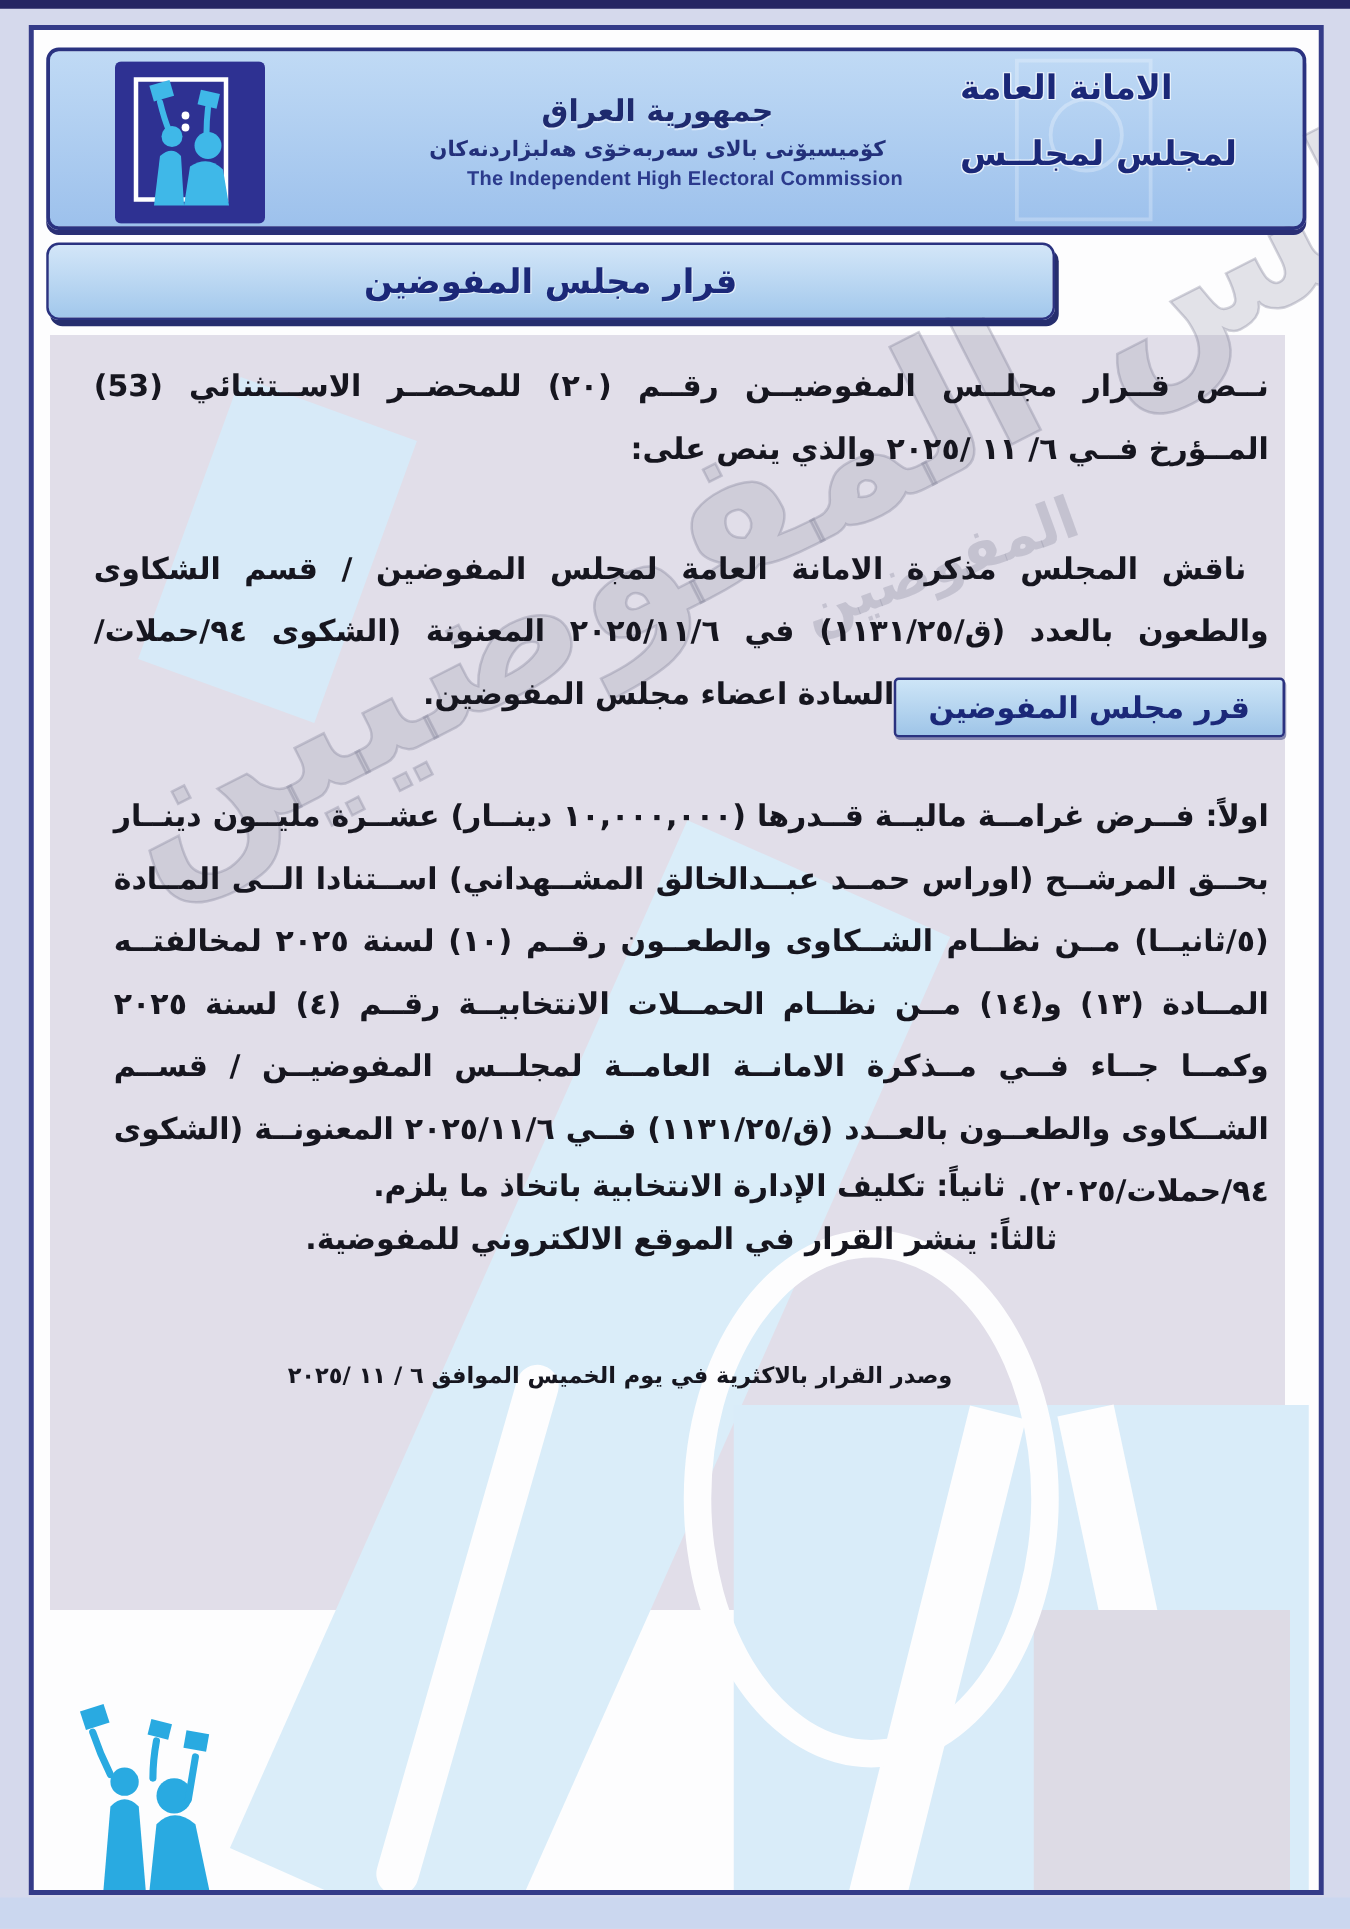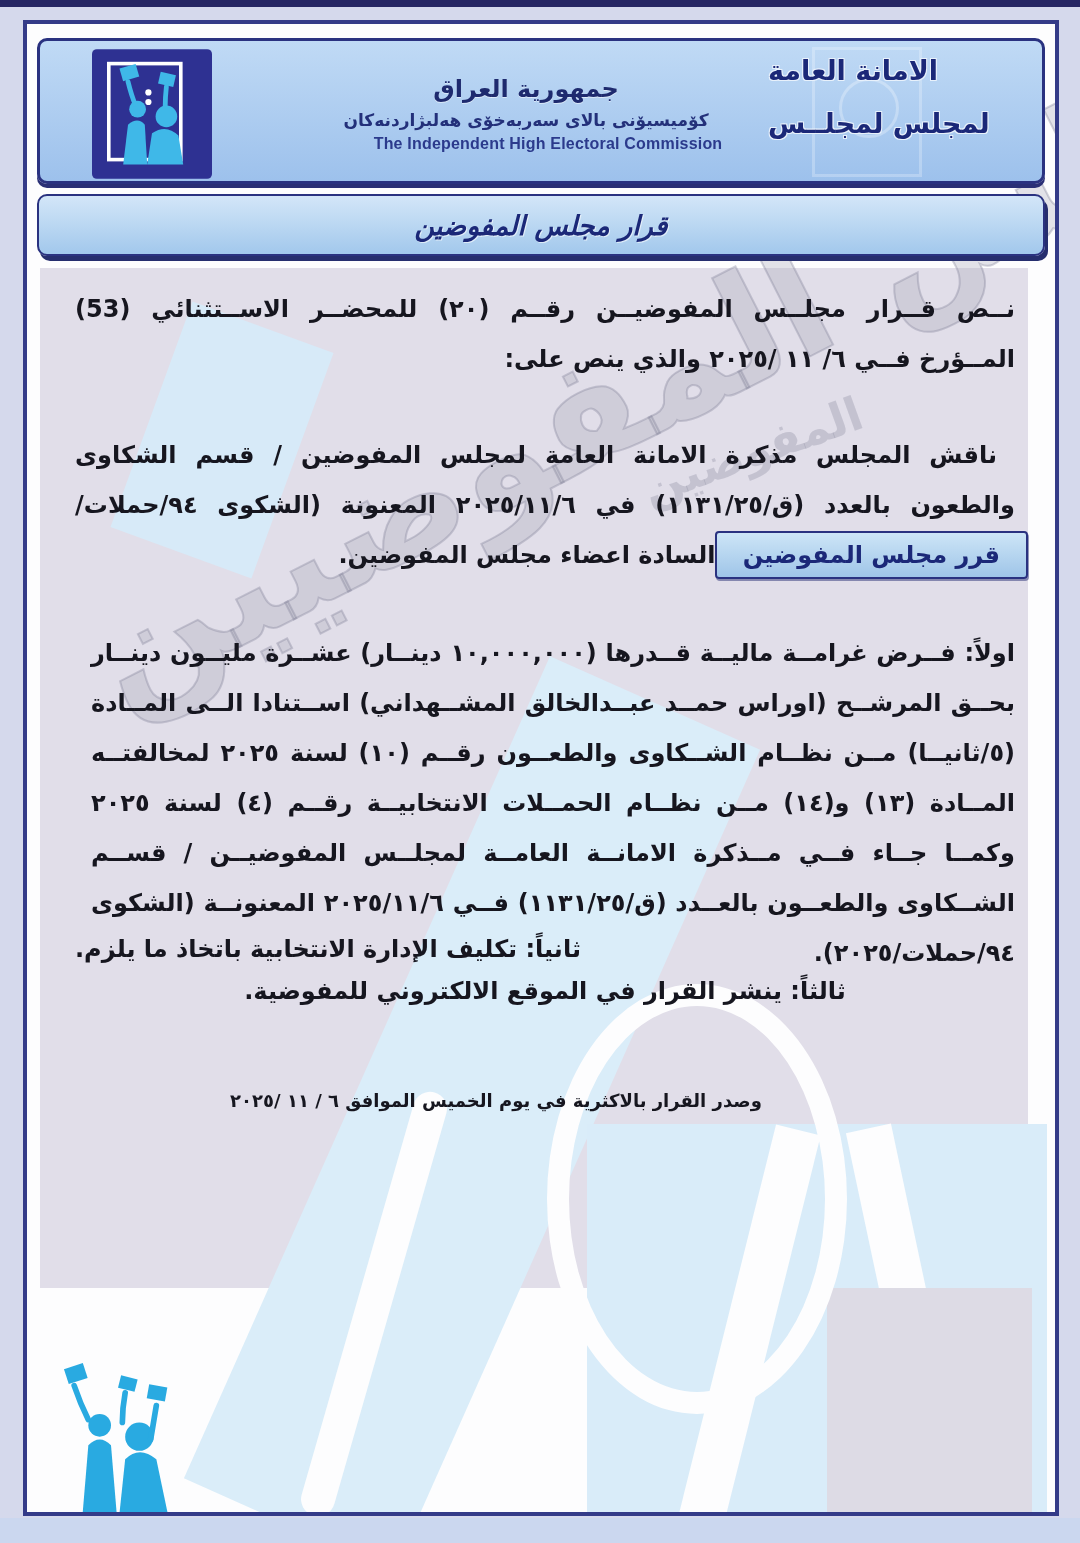--- a/index.html
+++ b/index.html
@@ -73,48 +73,48 @@
   .h-english    { font-family:"Liberation Sans", sans-serif; font-size:16px; font-weight:bold;
                   margin-top:5px; color:#2b3a8c; letter-spacing:0.2px;margin-left:44px; }
   .secretariat {
     position:absolute; right:24px; top:16px; width:250px; text-align:left;
     color:#1b2878; font-weight:bold; font-size:27px; line-height:1.0;
     text-shadow:1px 1px 0 #e8f1fb, -1px -1px 0 #e8f1fb, 1px -1px 0 #e8f1fb, -1px 1px 0 #e8f1fb;
   }
   .secretariat .line2 { margin-top:26px; }
   
   .title-bar {
-    position:absolute; z-index:3; left:10px; top:170px; width:1008px; height:62px;
+    position:absolute; z-index:3; left:10px; top:170px; width:807px; height:62px;
     border:2px solid #2a3280; border-radius:10px;
     background:linear-gradient(#d3e6f8, #a2c8ec);
     box-shadow:3px 5px 0 #262e6e;
-    display:flex; align-items:center; justify-content:center;font-style:italic;
+    display:flex; align-items:center; justify-content:center;
   }
   .title-bar .title-text {
     font-size:27px; font-weight:bold; color:#1b2878;
     text-shadow:1px 1px 0 rgba(255,255,255,0.6);
   }
   
   .doc-text {
     position:absolute; z-index:4; direction:rtl;
     color:#16161f; font-weight:bold; font-size:24px; line-height:50px;
     text-align:justify;
   }
   .p-intro      { top:260px; right:40px; left:48px; }
   .p-discussion { top:406px; right:40px; left:48px; text-indent:18px; }
   .decision-box {
-    position:absolute; z-index:4; right:27px; top:507px;
+    position:absolute; z-index:4; right:27px; top:518px;
     border:2px solid #2a3280; border-radius:4px;
     background:linear-gradient(#cde5f7, #9fc5e8);
     padding:8px 26px; font-size:24px; font-weight:bold; color:#1b2878;
     box-shadow:1px 2px 0 rgba(42,47,117,0.5);
     text-align:center;
   }
   .p-first   { top:604px; right:40px; left:48px;margin-left:16px; }
-  .p-second  { top:902px; right:27px; left:48px; text-align:left; line-height:46px; }
+  .p-second  { top:902px; right:27px; left:48px; text-align:center; line-height:46px; }
   .p-third   { top:944px; right:40px; left:48px; text-align:center; line-height:46px; }
   .p-closing { top:1052px; right:150px; left:60px; text-align:center; font-size:18px; }
   
   .bottom-logo { position:absolute; z-index:4; left:26px; top:1322px; width:150px; height:170px; }
 </style>
 </head>
 <body>
 
 <div class="top-edge"></div>
 <div class="bottom-strip"></div>

